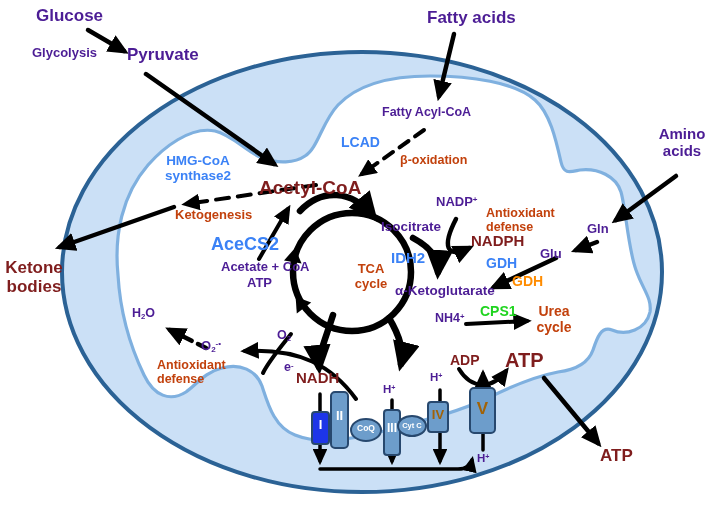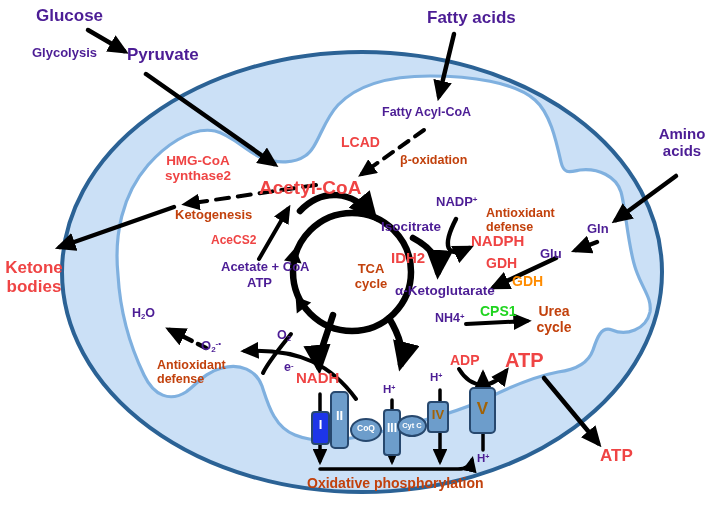--- a/index.html
+++ b/index.html
@@ -2,23 +2,23 @@
 <html><head>
 <meta charset="utf-8">
 <style>
   html,body{margin:0;padding:0;background:#fff}
   .stage{position:relative;width:719px;height:518px;background:#fff;
          font-family:"Liberation Sans",sans-serif;font-weight:bold;overflow:hidden}
   .stage svg{position:absolute;left:0;top:0}
   .lbl{position:absolute;white-space:nowrap;line-height:1.12;color:#4c1d95;z-index:3}
   .c{text-align:center}
   .blk{display:block}
-  .blue{color:#ef4444}
+  .blue{color:#3b82f6}
   .mag{color:#c2410c}
-  .red{color:#ef4444}
+  .red{color:#7f1d1d}
   .org{color:#ff8c00}
   .grn{color:#1fd41f}
   .wht{color:#fff}
   .nvy{color:#a16207}
   .sup{font-size:62%;position:relative;top:-0.45em}
   .sub{font-size:62%;position:relative;top:0.28em}
 </style>
 </head>
 <body>
 
@@ -122,21 +122,21 @@
 <div class="lbl" style="left:382px;top:105px;font-size:12.5px">Fatty Acyl-CoA</div>
 <div class="lbl blue" style="left:341px;top:135px;font-size:14px">LCAD</div>
 <div class="lbl mag" style="left:400px;top:153px;font-size:12.5px">β-oxidation</div>
 
 <div class="lbl c blue" style="left:150px;top:153px;width:96px;font-size:13.5px">
   <span class="blk">HMG-CoA</span>
   <span class="blk">synthase2</span>
 </div>
 <div class="lbl red" style="left:259px;top:177px;font-size:19px">Acetyl-CoA</div>
 <div class="lbl mag" style="left:175px;top:208px;font-size:13px">Ketogenesis</div>
-<div class="lbl blue" style="left:211px;top:234px;font-size:12px">AceCS2</div>
+<div class="lbl blue" style="left:211px;top:234px;font-size:18px">AceCS2</div>
 <div class="lbl" style="left:221px;top:260px;font-size:13px">Acetate + CoA</div>
 <div class="lbl" style="left:247px;top:276px;font-size:13px">ATP</div>
 <div class="lbl c red" style="left:2px;top:258px;width:64px;font-size:17px">
   <span class="blk">Ketone</span>
   <span class="blk">bodies</span>
 </div>
 
 <div class="lbl" style="left:436px;top:195px;font-size:13px">
   <span>NADP</span><span class="sup">+</span>
 </div>
@@ -190,21 +190,20 @@
 </div>
 <div class="lbl" style="left:430px;top:371px;font-size:11.5px">
   <span>H</span><span class="sup">+</span>
 </div>
 <div class="lbl" style="left:477px;top:452px;font-size:11.5px">
   <span>H</span><span class="sup">+</span>
 </div>
 
 <div class="lbl red" style="left:450px;top:353px;font-size:14px">ADP</div>
 <div class="lbl red" style="left:505px;top:349px;font-size:20px">ATP</div>
-<div class="lbl mag" style="left:307px;top:476px;font-size:14px">Oxidative phosphorylation</div>
 <div class="lbl red" style="left:600px;top:446px;font-size:17px">ATP</div>
 
 <div class="lbl c wht" style="left:312px;top:418px;width:17px;font-size:13px">I</div>
 <div class="lbl c wht" style="left:331px;top:409px;width:17px;font-size:13px">II</div>
 <div class="lbl c wht" style="left:351px;top:424px;width:30px;font-size:8.5px">CoQ</div>
 <div class="lbl c wht" style="left:384px;top:422px;width:16px;font-size:12px">III</div>
 <div class="lbl c wht" style="left:398px;top:422px;width:28px;font-size:7.5px">Cyt C</div>
 <div class="lbl c nvy" style="left:428px;top:408px;width:20px;font-size:13px">IV</div>
 <div class="lbl c nvy" style="left:470px;top:399px;width:25px;font-size:17px">V</div>
 

